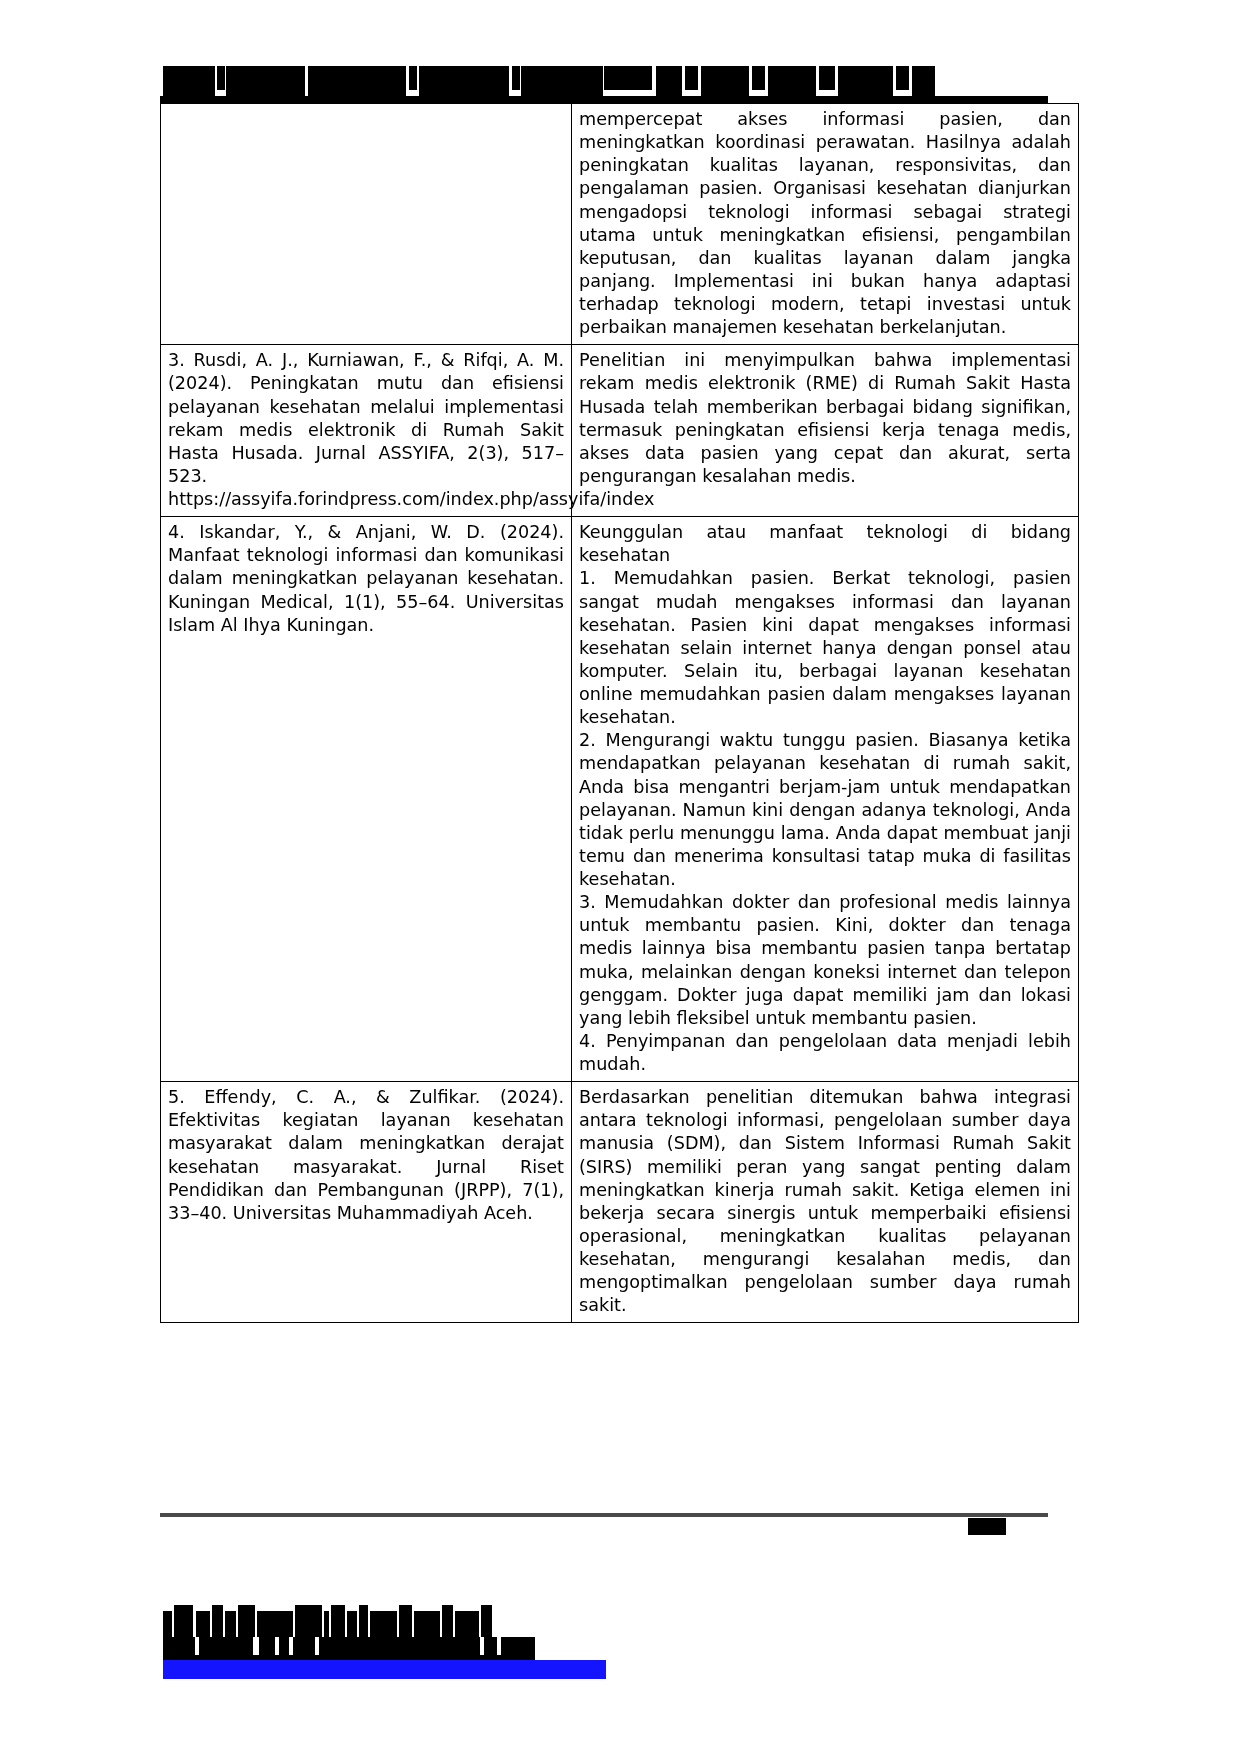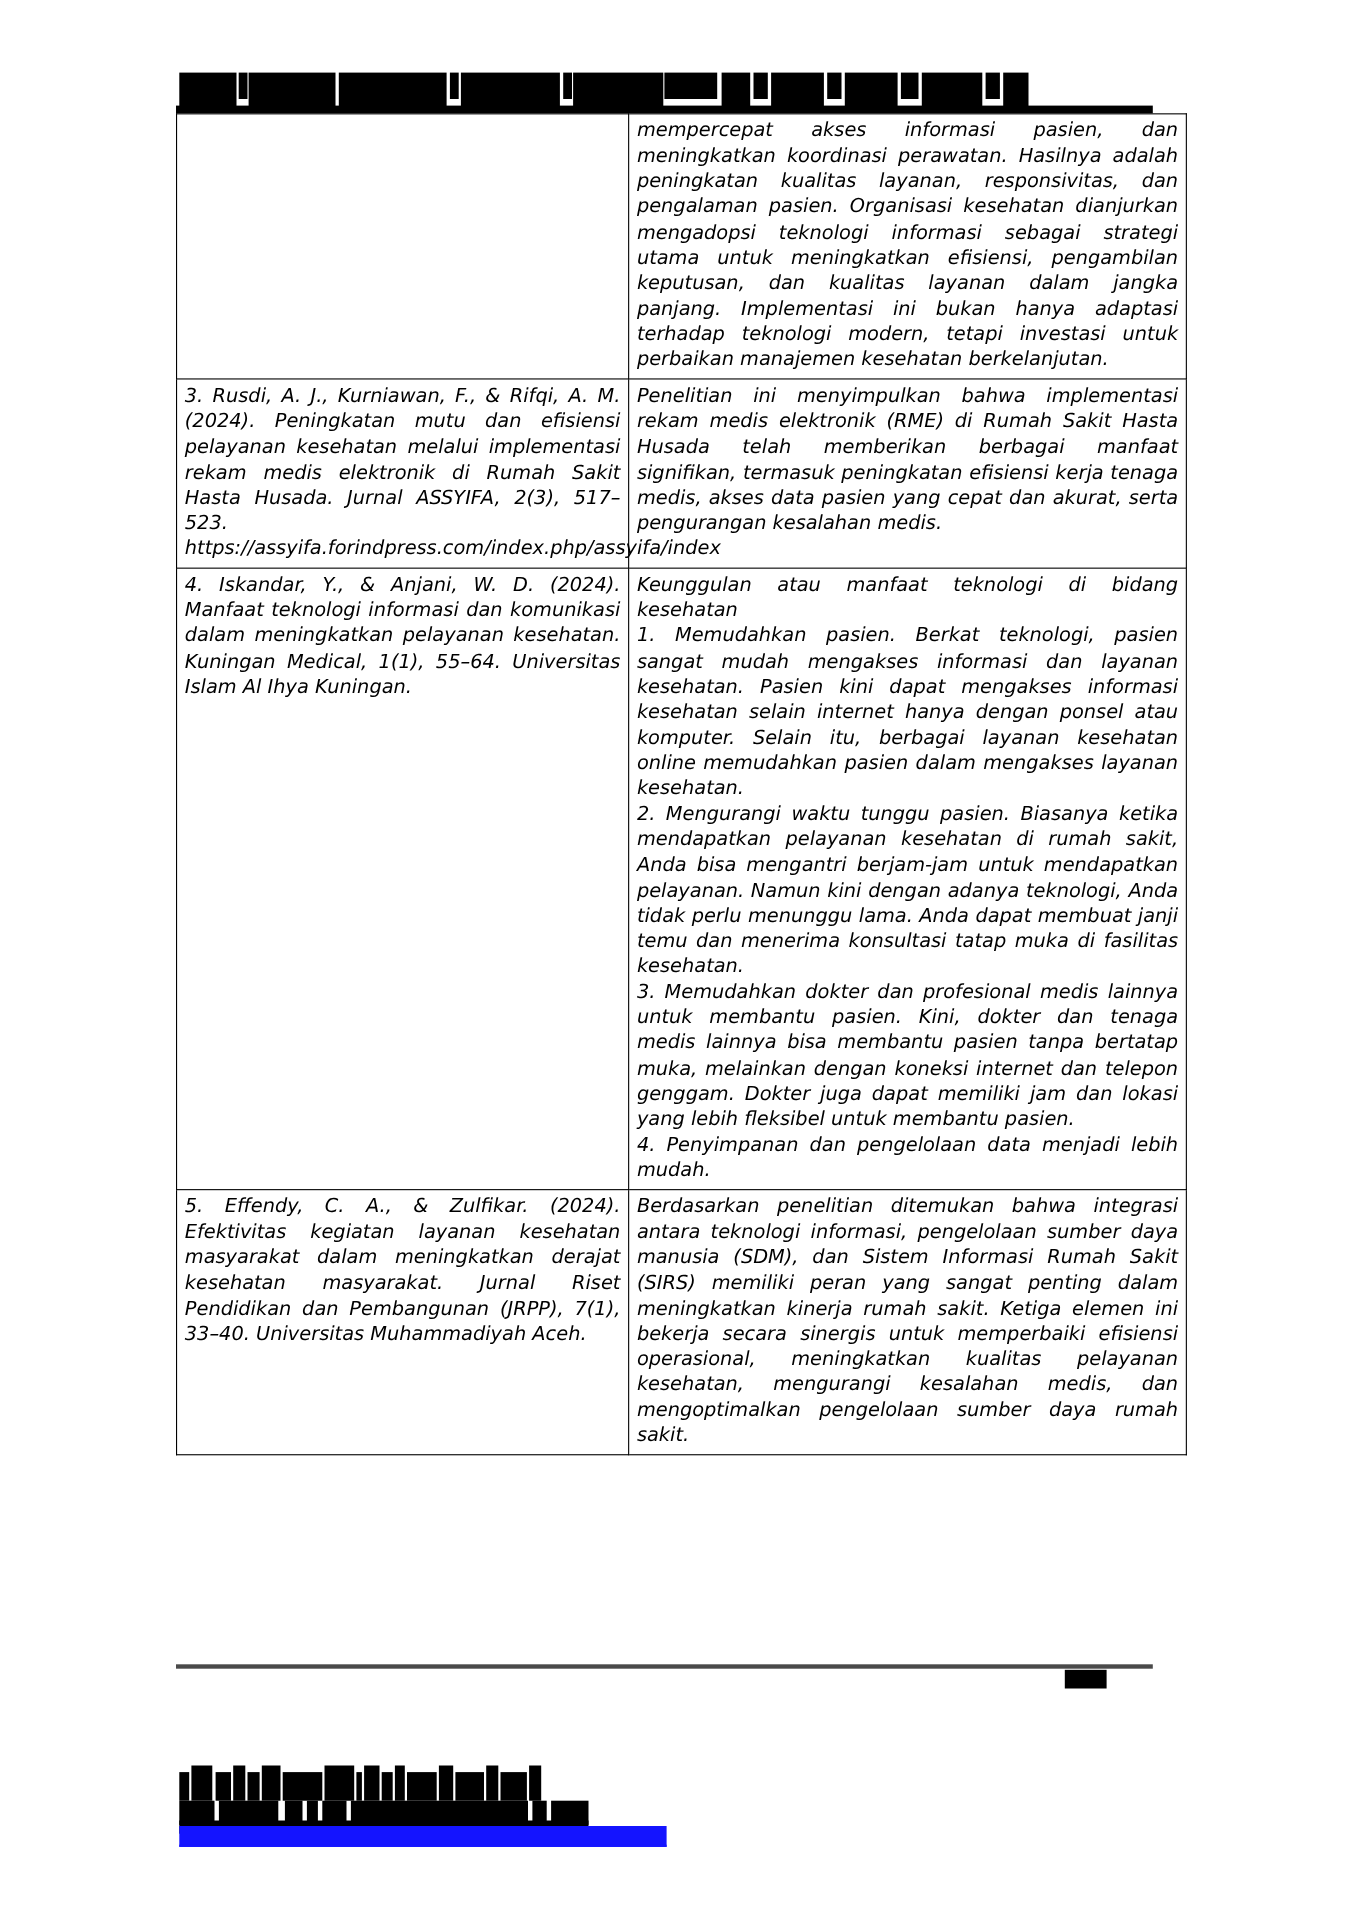--- a/index.html
+++ b/index.html
@@ -14,21 +14,20 @@
     color: #000000;
     position: relative;
     overflow: hidden;
   }
 
   .page {
     position: absolute;
     left: 0; top: 0;
     width: 1240px;
     height: 1293px;
-    font-style: italic;
   }
 
   
   .header-band {
     position: absolute;
     left: 163px;
     top: 66px;
     width: 772px;
     height: 33px;
   }
@@ -154,21 +153,21 @@
           </td>
         <td class="col-right">
             <span class="cell-text jst">mempercepat akses informasi pasien, dan meningkatkan koordinasi perawatan. Hasilnya adalah peningkatan kualitas layanan, responsivitas, dan pengalaman pasien. Organisasi kesehatan dianjurkan mengadopsi teknologi informasi sebagai strategi utama untuk meningkatkan efisiensi, pengambilan keputusan, dan kualitas layanan dalam jangka panjang. Implementasi ini bukan hanya adaptasi terhadap teknologi modern, tetapi investasi untuk perbaikan manajemen kesehatan berkelanjutan.</span>
           </td>
       </tr>
       <tr>
         <td class="col-left">
             <span class="cell-text jst">3. Rusdi, A. J., Kurniawan, F., &amp; Rifqi, A. M. (2024). Peningkatan mutu dan efisiensi pelayanan kesehatan melalui implementasi rekam medis elektronik di Rumah Sakit Hasta Husada. Jurnal ASSYIFA, 2(3), 517–523. https://assyifa.forindpress.com/index.php/assyifa/index</span>
           </td>
         <td class="col-right">
-            <span class="cell-text jst">Penelitian ini menyimpulkan bahwa implementasi rekam medis elektronik (RME) di Rumah Sakit Hasta Husada telah memberikan berbagai manfaat signifikan, termasuk peningkatan efisiensi kerja tenaga medis, akses data pasien yang cepat dan akurat, serta pengurangan kesalahan medis.</span>
+            <span class="cell-text jst">Penelitian ini menyimpulkan bahwa implementasi rekam medis elektronik (RME) di Rumah Sakit Hasta Husada telah memberikan berbagai bidang signifikan, termasuk peningkatan efisiensi kerja tenaga medis, akses data pasien yang cepat dan akurat, serta pengurangan kesalahan medis.</span>
           </td>
       </tr>
       <tr>
         <td class="col-left">
             <span class="cell-text jst">4. Iskandar, Y., &amp; Anjani, W. D. (2024). Manfaat teknologi informasi dan komunikasi dalam meningkatkan pelayanan kesehatan. Kuningan Medical, 1(1), 55–64. Universitas Islam Al Ihya Kuningan.</span>
           </td>
         <td class="col-right">
             <span class="cell-text jst">Keunggulan atau manfaat teknologi di bidang kesehatan
 1. Memudahkan pasien. Berkat teknologi, pasien sangat mudah mengakses informasi dan layanan kesehatan. Pasien kini dapat mengakses informasi kesehatan selain internet hanya dengan ponsel atau komputer. Selain itu, berbagai layanan kesehatan online memudahkan pasien dalam mengakses layanan kesehatan.
 2. Mengurangi waktu tunggu pasien. Biasanya ketika mendapatkan pelayanan kesehatan di rumah sakit, Anda bisa mengantri berjam-jam untuk mendapatkan pelayanan. Namun kini dengan adanya teknologi, Anda tidak perlu menunggu lama. Anda dapat membuat janji temu dan menerima konsultasi tatap muka di fasilitas kesehatan.

